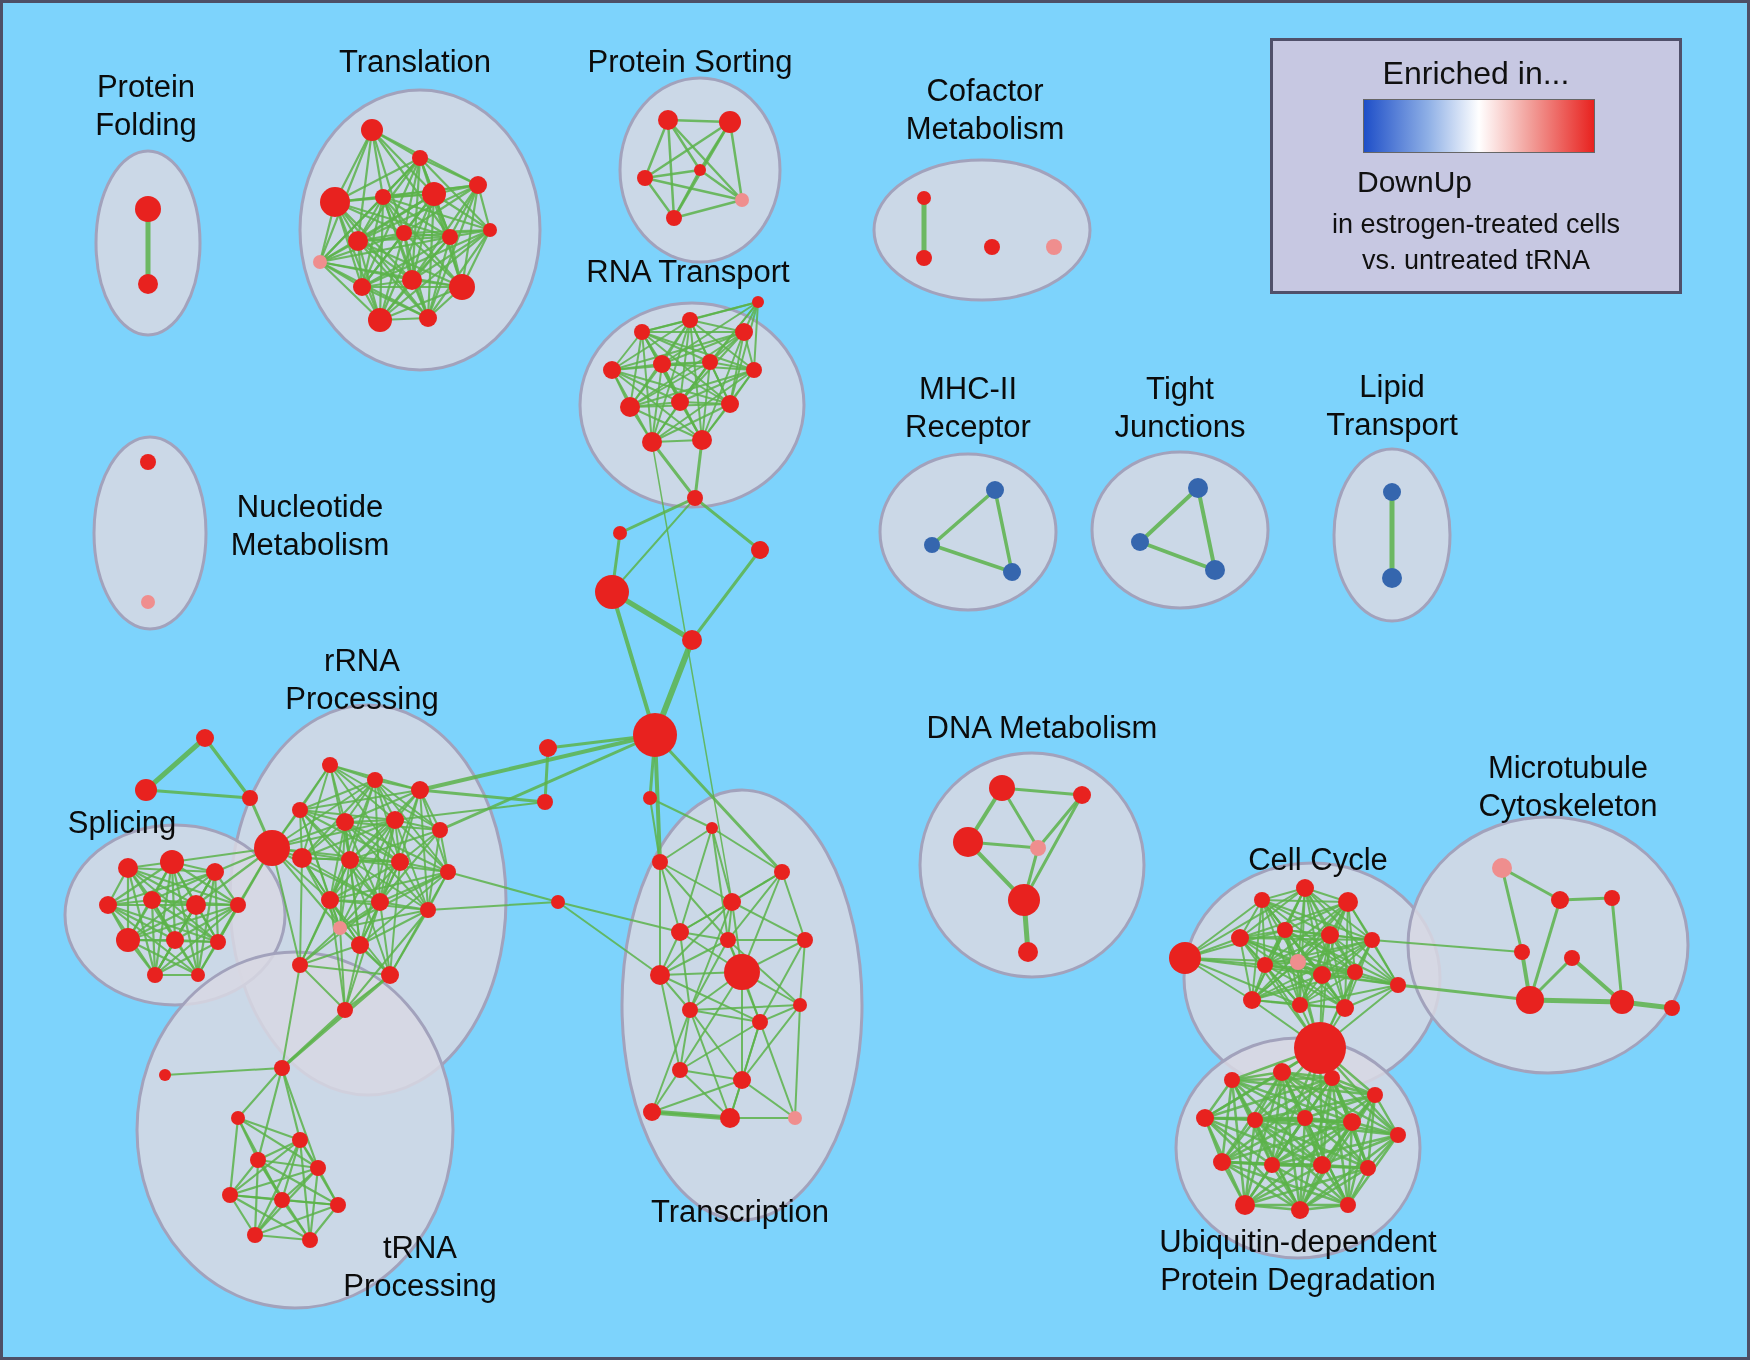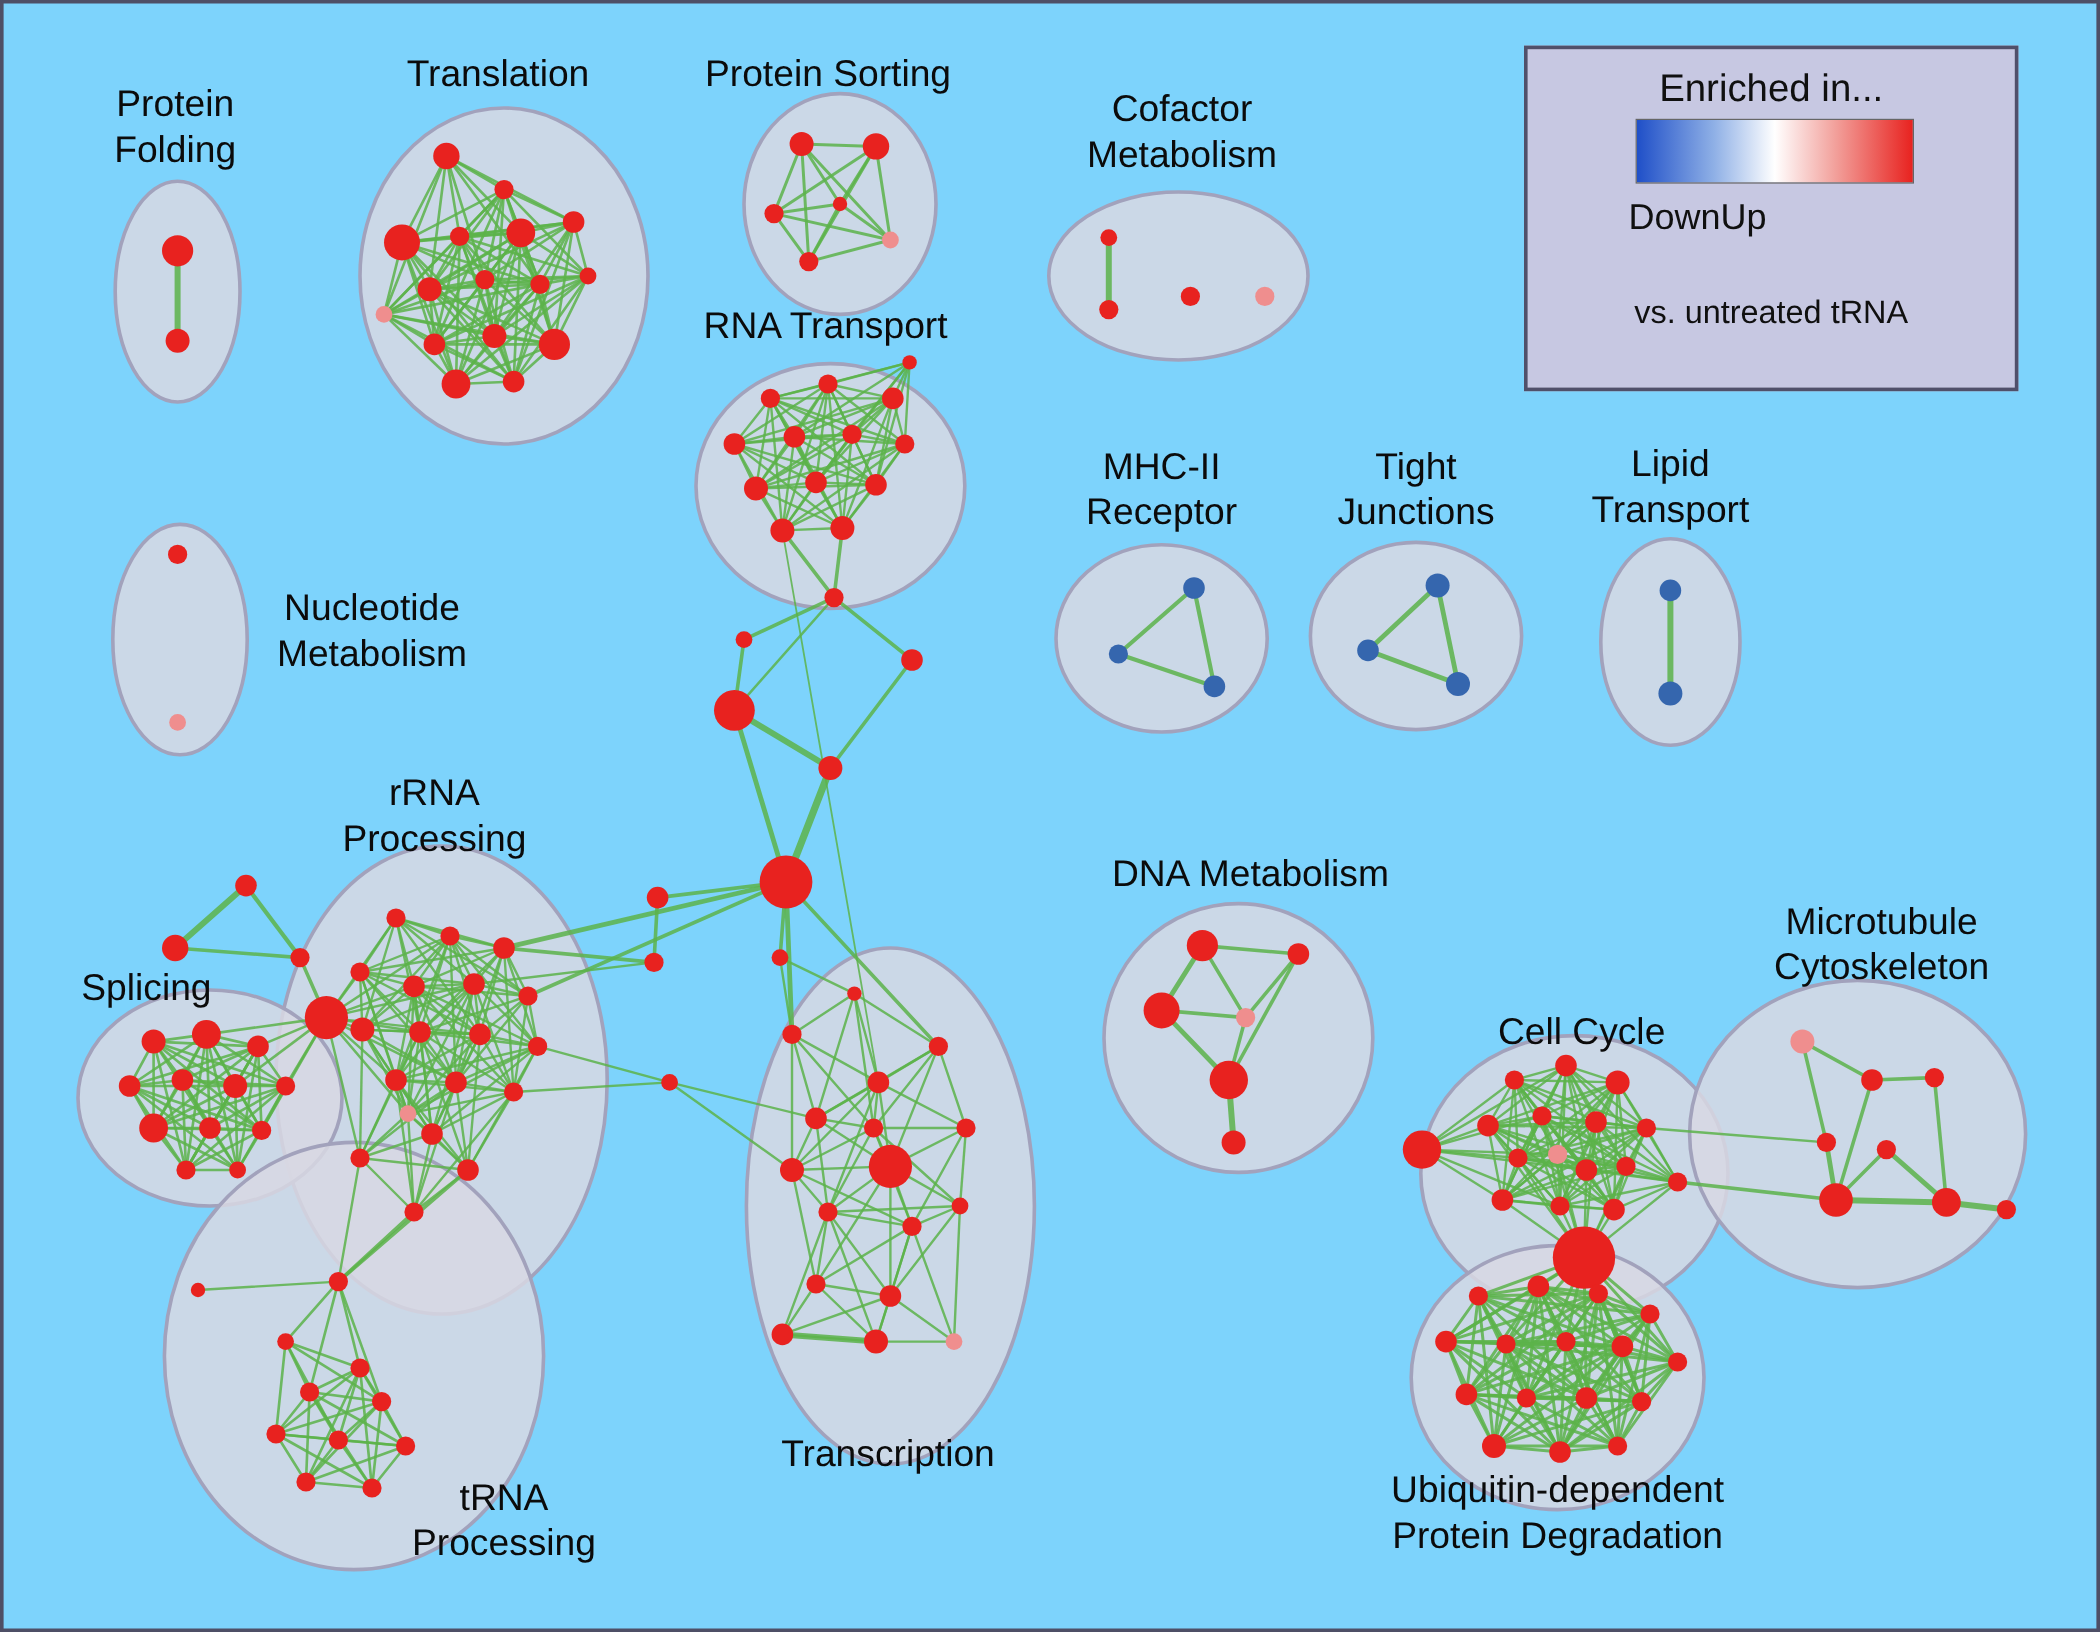--- a/index.html
+++ b/index.html
@@ -1,20 +1,20 @@
 <!DOCTYPE html>
 <html><head>
 <meta charset="utf-8">
 <style>
   html,body{margin:0;padding:0}
   body{font-family:"Liberation Sans",sans-serif;background:#c7c8e2}
   #figure{position:relative;width:1750px;height:1360px;background:#7dd3fc;overflow:hidden;
           box-shadow:inset 0 0 0 3px #4e4f66}
   #scene{position:absolute;left:0;top:0}
-  #legend{position:absolute;left:1270px;top:38px;width:412px;height:288px;border:3px solid #50506a;
+  #legend{position:absolute;left:1270px;top:38px;width:412px;height:256px;border:3px solid #50506a;
           box-sizing:border-box;background:#c7c8e2;color:#101010}
   #legend .title{position:absolute;top:14px;left:0;width:100%;text-align:center;font-size:32px}
   #legend .bar{position:absolute;top:58px;left:90px;width:230px;height:52px;border:1px solid #666}
   #legend .downup{position:absolute;top:124px;left:84px;width:242px;display:flex;
                   justify-content:flex-start;font-size:30px}
   #legend .l1{position:absolute;top:168px;left:0;width:100%;text-align:center;font-size:27px}
   #legend .l2{position:absolute;top:204px;left:0;width:100%;text-align:center;font-size:27px}
 </style>
 </head>
 <body>
@@ -1037,15 +1037,16 @@
       </g>
     </svg>
 
   <div id="legend">
     <div class="title">Enriched in...</div>
     <div class="bar" style="background: linear-gradient(to right, rgb(31, 79, 200) 0%, rgb(143, 176, 230) 28%, rgb(255, 255, 255) 50%, rgb(242, 160, 155) 72%, rgb(232, 34, 31) 100%);"></div>
     <div class="downup">
       <span>Down</span>
       <span>Up</span>
     </div>
+    <div class="l1">in estrogen-treated cells</div>
     <div class="l2">vs. untreated tRNA</div>
   </div>
 </div>
 
 </body></html>

